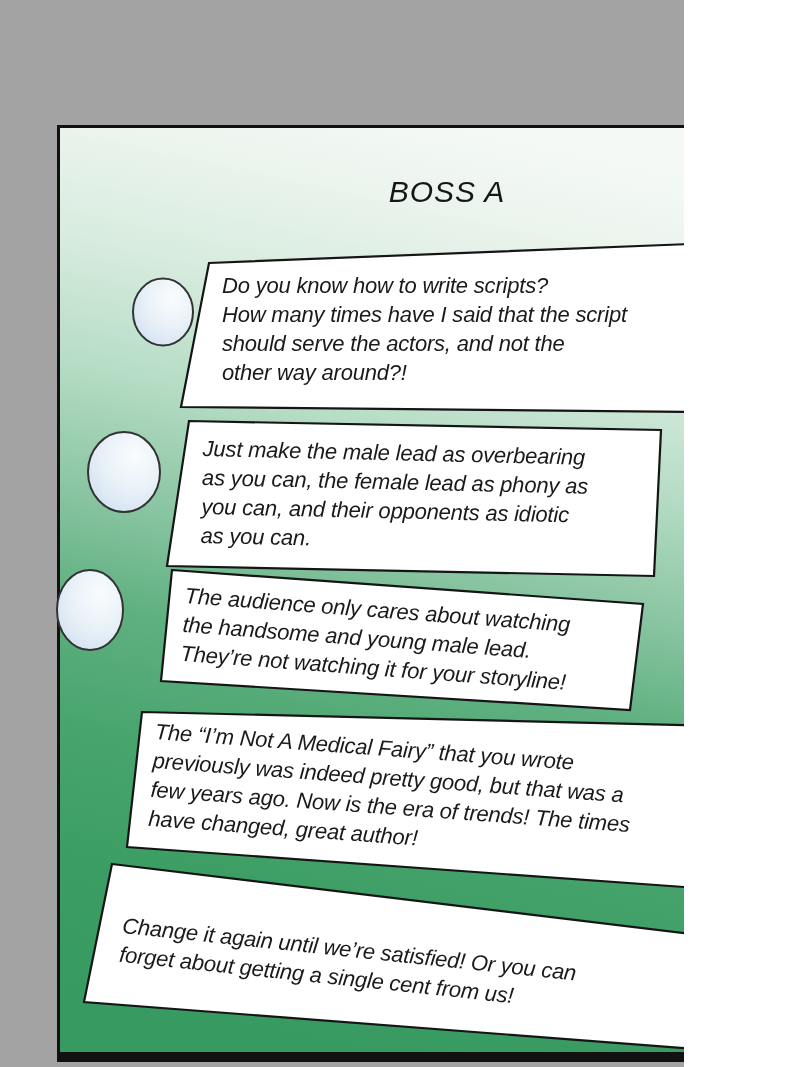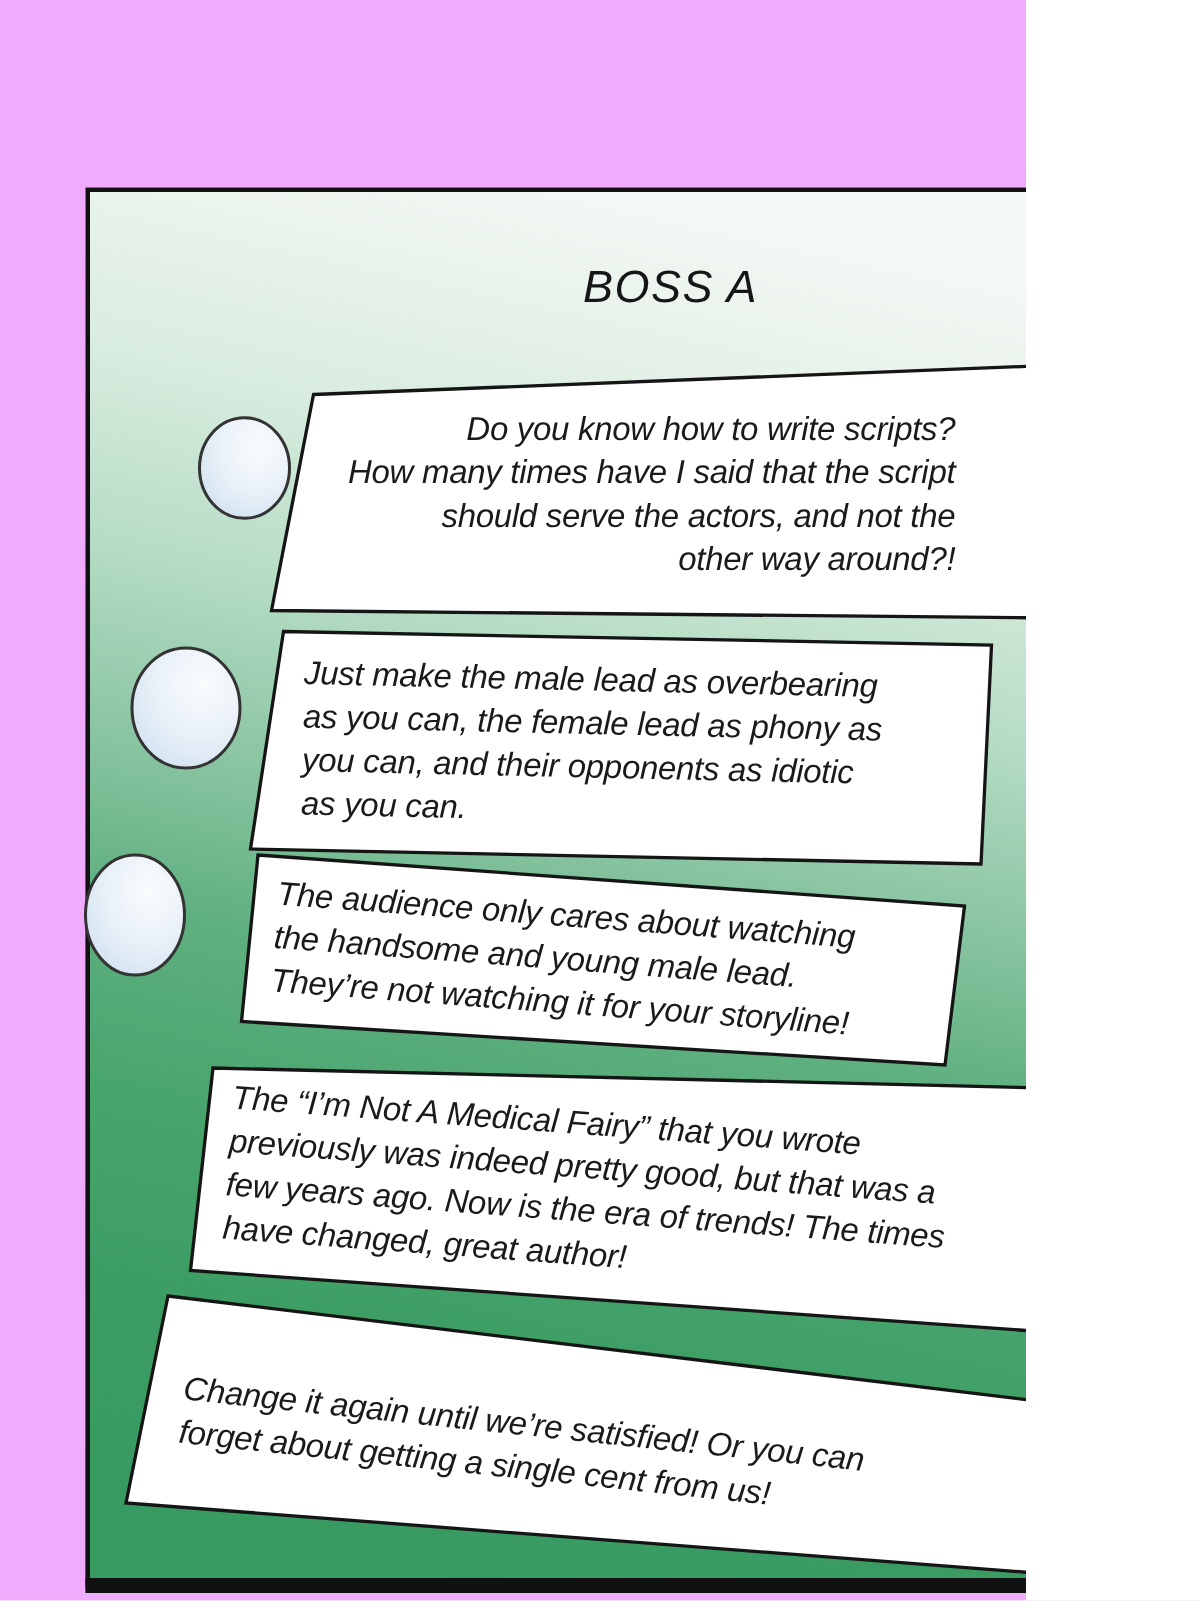--- a/index.html
+++ b/index.html
@@ -1,20 +1,20 @@
 <!DOCTYPE html>
 <html><head>
 <meta charset="utf-8">
 <style>
   html, body { margin: 0; padding: 0; background: #ffffff; }
   .stage {
     position: relative;
     width: 684px;
     height: 1067px;
-    background: #f0abfc;
+    background: #a3a3a3;
     overflow: hidden;
     font-family: "Liberation Sans", sans-serif;
   }
   svg.art { position: absolute; left: 0; top: 0; width: 800px; height: 1067px; display: block; }
   .panel-title {
     position: absolute;
     left: 347px; top: 175px; width: 200px;
     text-align: center;
     font-style: italic;
     font-weight: 500;
@@ -26,21 +26,21 @@
     position: absolute;
     font-style: italic;
     font-weight: 400;
     font-size: 22px;
     line-height: 29px;
     letter-spacing: -0.2px;
     color: #1a1a1a;
     white-space: pre-line;
     transform-origin: 0 0;
   }
-  .t1 { left: 232px; top: 271px; text-align: right; }
+  .t1 { left: 222px; top: 271px; }
   .t2 { left: 203px; top: 434px; transform: rotate(1.3deg); }
   .t3 { left: 186px; top: 581px; transform: rotate(4.3deg); }
   .t4 { left: 156px; top: 717px; transform: rotate(4.2deg); }
   .t5 { left: 124px; top: 911px; transform: rotate(6deg); }
 </style>
 </head>
 <body>
 
 <div class="stage">
 

